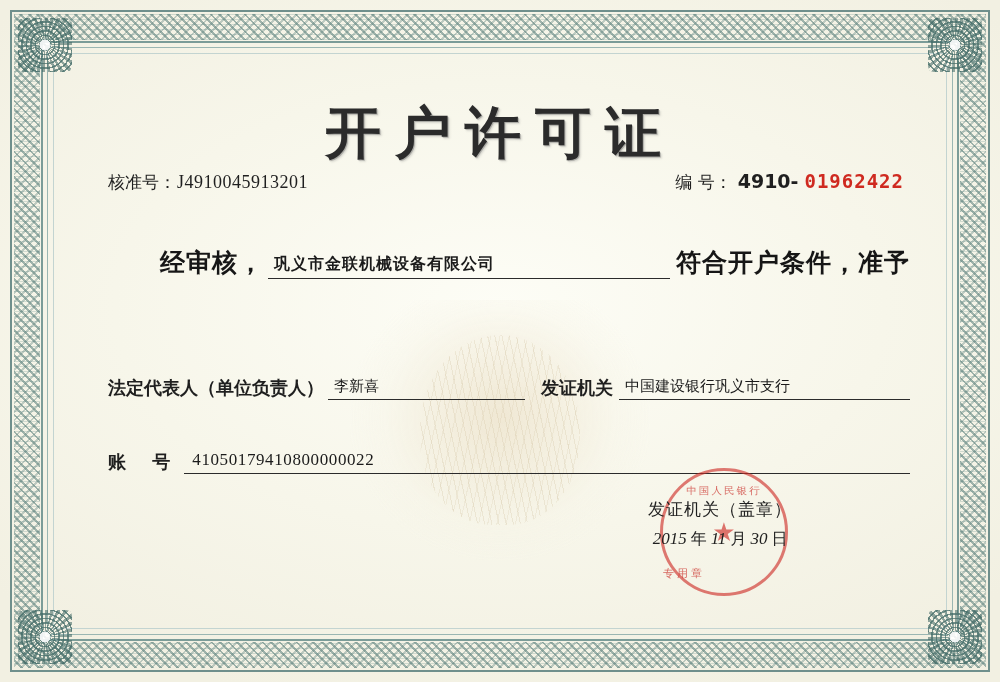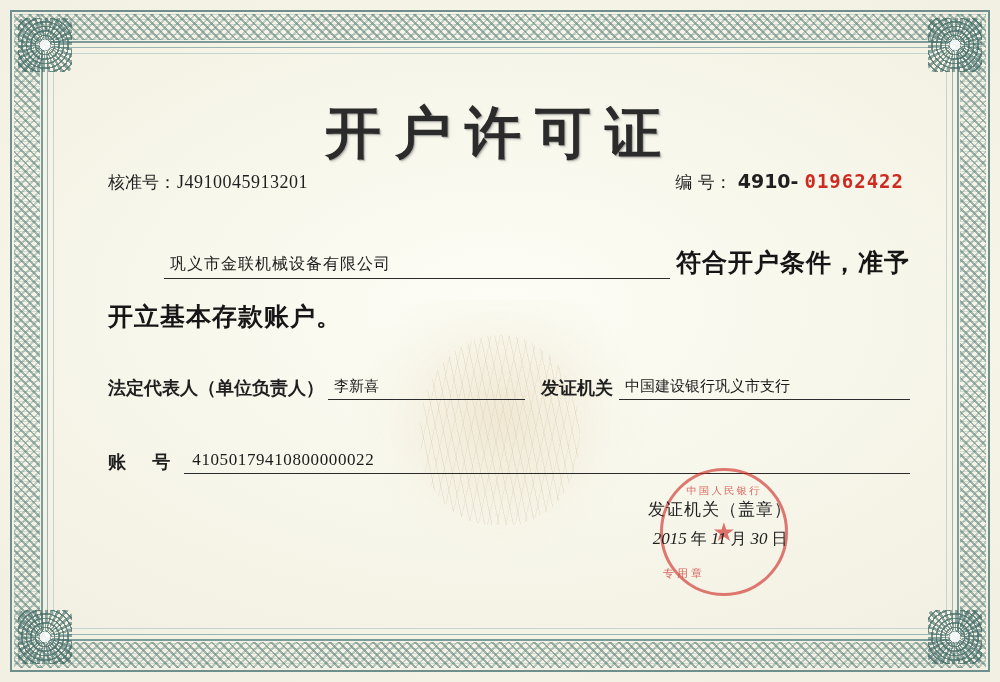--- a/index.html
+++ b/index.html
@@ -185,21 +185,21 @@
   .body-line.l2 { top: 242px; }
 
   .indent { display: inline-block; width: 52px; }
 
   .fill-company {
     flex: 1;
     border-bottom: 1.5px solid #2b2b2b;
     margin: 16px 6px 0 4px;
     padding: 0 6px 3px 6px;
     font-family: "DejaVu Sans", "Liberation Sans", sans-serif;
-    font-weight: normal;
+    font-weight: bold;
     font-size: 16px;
     color: #1b1b1b;
     text-align: left;
     min-width: 320px;
   }
 
   .row-rep {
     position: absolute;
     top: 318px;
     left: 48px;
@@ -349,27 +349,25 @@
       </div>
       <div class="approval-right">
         <span class="label-cn">编 号：</span>
         <span class="serial-prefix">4910-</span>
         <span class="serial-red">01962422</span>
       </div>
     </div>
 
     <div class="body-line l1">
       <span class="indent"></span>
+      <span>经审核，</span>
       <span class="fill-company">巩义市金联机械设备有限公司</span>
       <span>符合开户条件，准予</span>
     </div>
 
-    <div class="body-line l2">
-      <span>开立基本存款账户。</span>
-    </div>
 
     <div class="row-rep">
       <span class="label-cn">法定代表人（单位负责人）</span>
       <span class="fill-rep">李新喜</span>
       <span class="label-cn">发证机关</span>
       <span class="fill-bank">中国建设银行巩义市支行</span>
     </div>
 
     <div class="row-account">
       <span class="label-cn">账 号</span>

